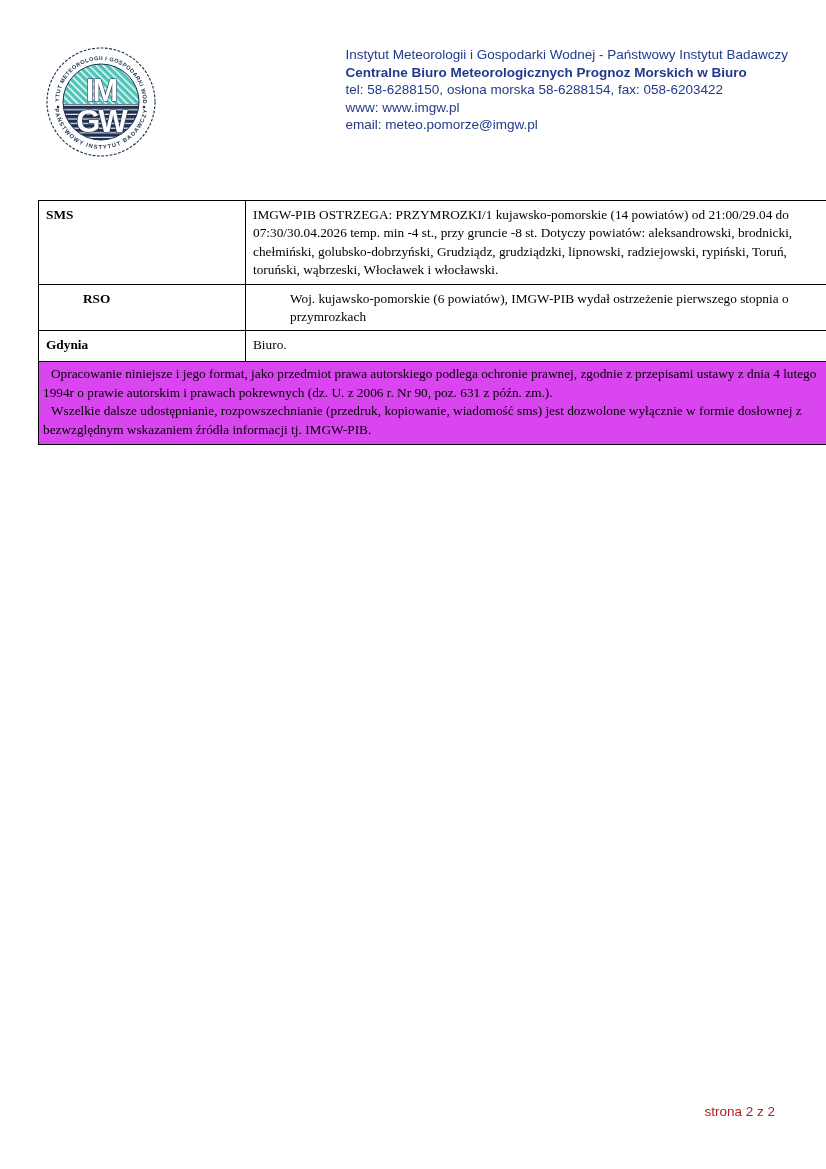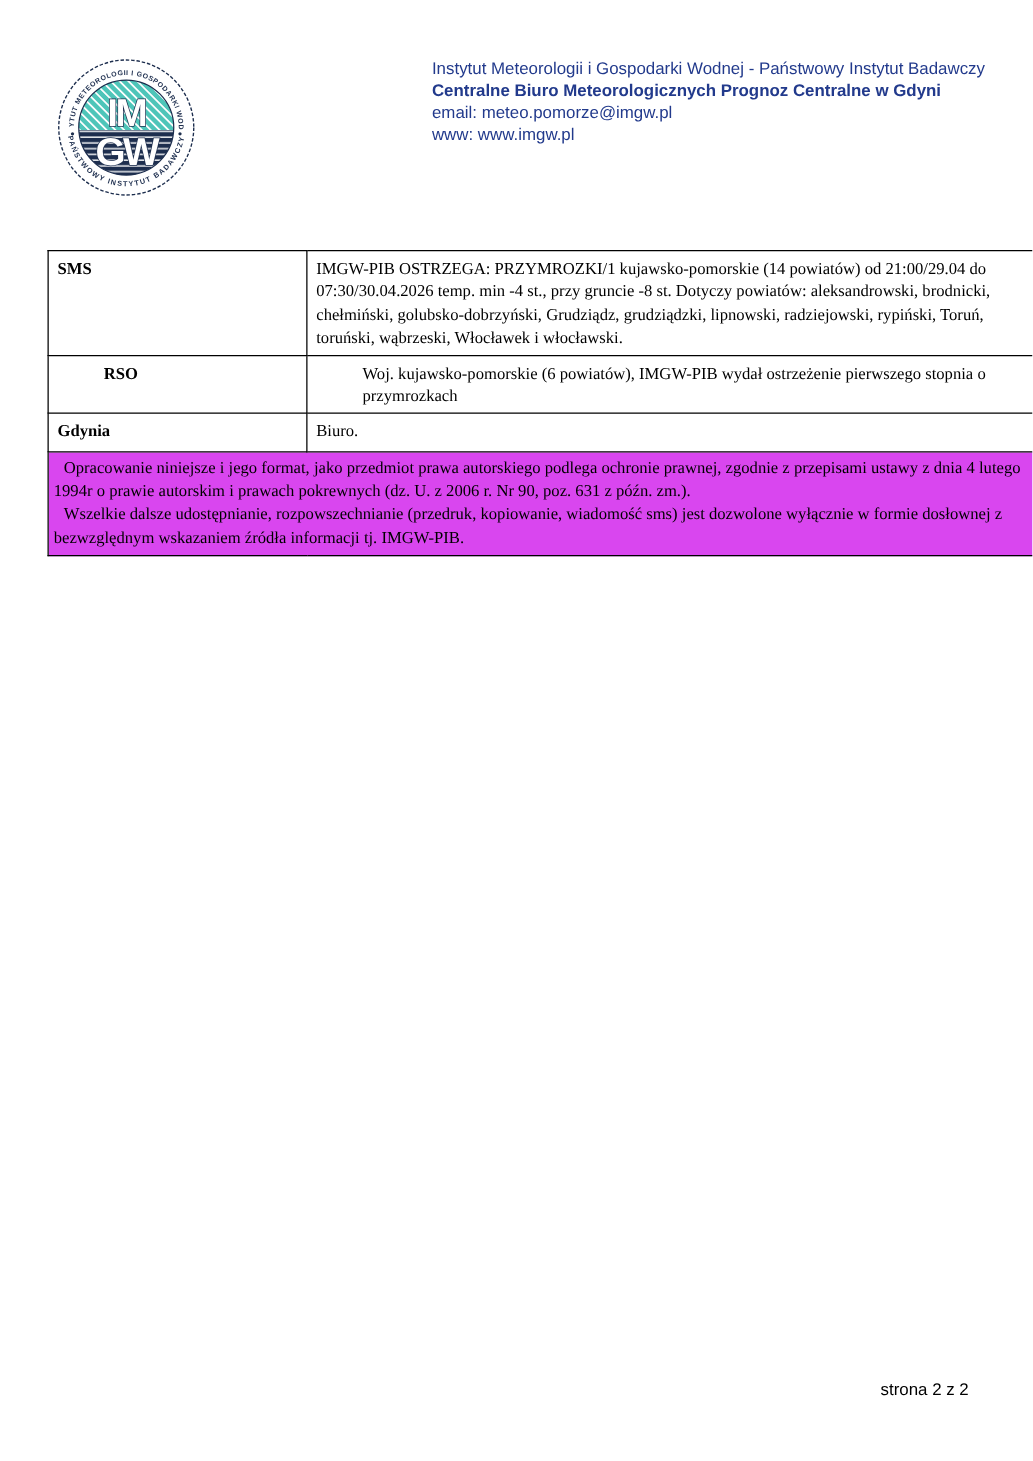--- a/index.html
+++ b/index.html
@@ -98,21 +98,21 @@
     text-indent: 8px;
   }
 
   
   .footer {
     position: absolute;
     top: 1104px;
     right: 51px;
     font-family: "Liberation Sans", sans-serif;
     font-size: 13.5px;
-    color: #000000;
+    color: #b91c1c;
   }
 </style>
 </head>
 <body>
 
 <div class="page">
 
   <div class="logo">
     <svg viewBox="0 0 112 112" width="112" height="112">
       <defs>
@@ -144,23 +144,24 @@
       <text class="ring-text-bottom" text-anchor="middle">
         <textPath href="#arcBottom" startOffset="50%">PAŃSTWOWY INSTYTUT BADAWCZY</textPath>
       </text>
       <circle cx="13" cy="61" r="1.3" fill="#1d2e4e"></circle>
       <circle cx="99" cy="61" r="1.3" fill="#1d2e4e"></circle>
     </svg>
   </div>
 
   <div class="header-text">
     <div>Instytut Meteorologii i Gospodarki Wodnej - Państwowy Instytut Badawczy</div>
-    <div class="bold">Centralne Biuro Meteorologicznych Prognoz Centralne w Gdyni</div>
+    <div class="bold">Centralne Biuro Meteorologicznych Prognoz Morskich w Biuro</div>
+    <div>tel: 58-6288150, osłona morska 58-6288154, fax: 058-6203422</div>
+    <div>www: www.imgw.pl</div>
     <div>email: meteo.pomorze@imgw.pl</div>
-    <div>www: www.imgw.pl</div>
   </div>
 
   <table class="info-table">
     <tbody>
       <tr class="row-sms">
         <td class="label">SMS</td>
         <td class="value">IMGW-PIB OSTRZEGA: PRZYMROZKI/1 kujawsko-pomorskie (14 powiatów) od 21:00/29.04 do 07:30/30.04.2026 temp. min -4 st., przy gruncie -8 st. Dotyczy powiatów: aleksandrowski, brodnicki, chełmiński, golubsko-dobrzyński, Grudziądz, grudziądzki, lipnowski, radziejowski, rypiński, Toruń, toruński, wąbrzeski, Włocławek i włocławski.</td>
       </tr>
       <tr class="row-rso">
         <td class="label">RSO</td>

